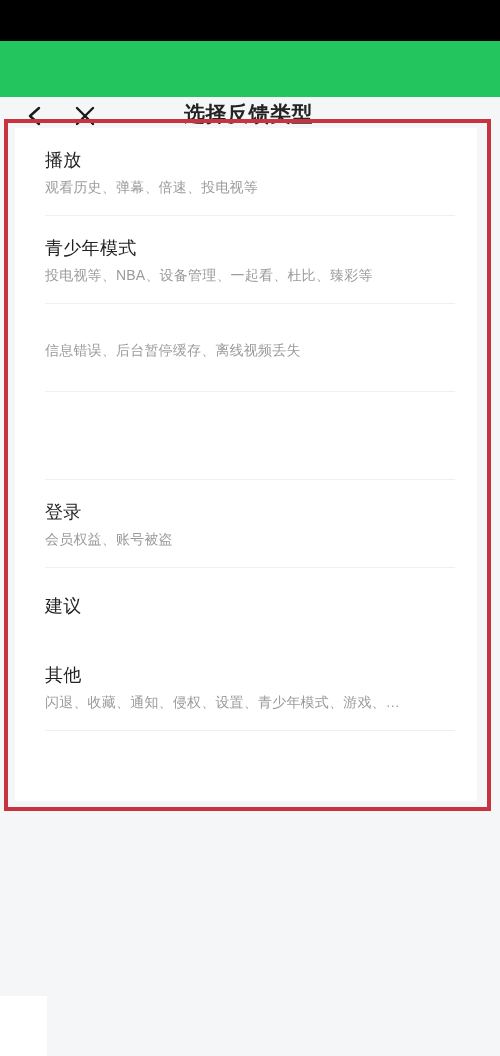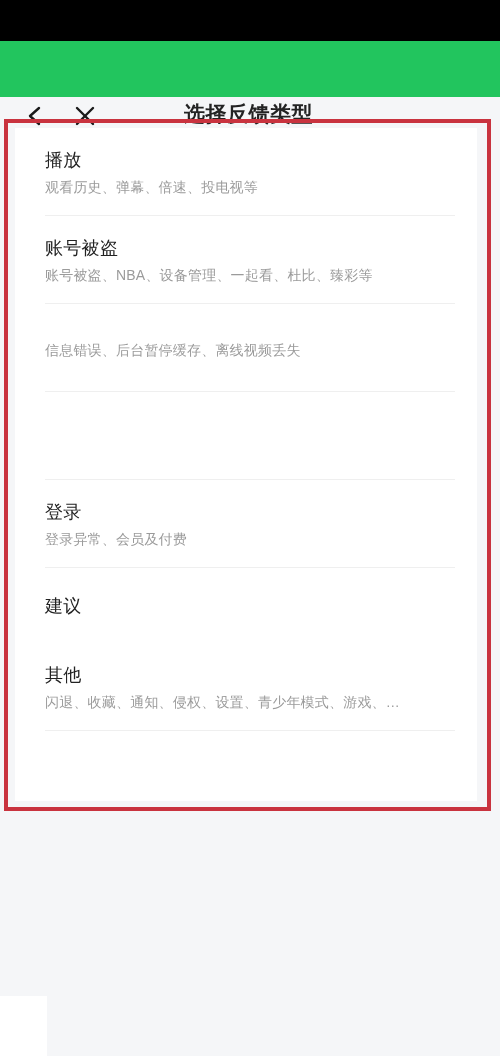--- a/index.html
+++ b/index.html
@@ -178,40 +178,40 @@
   <div class="list" id="list-root">
       <div class="list-item h-two">
         <div class="row-inner">
           <div class="item-title">播放</div>
           <div class="item-sub">观看历史、弹幕、倍速、投电视等</div>
         </div>
         <div class="divider"></div>
       </div>
       <div class="list-item h-two">
         <div class="row-inner">
-          <div class="item-title">账号被盗</div>
-          <div class="item-sub">账号被盗、NBA、设备管理、一起看、杜比、臻彩等</div>
+          <div class="item-title">青少年模式</div>
+          <div class="item-sub">投电视等、NBA、设备管理、一起看、杜比、臻彩等</div>
         </div>
         <div class="divider"></div>
       </div>
       <div class="list-item h-two">
         <div class="row-inner">
           <div class="item-sub">信息错误、后台暂停缓存、离线视频丢失</div>
         </div>
         <div class="divider"></div>
       </div>
       <div class="list-item h-two">
         <div class="row-inner">
         </div>
         <div class="divider"></div>
       </div>
       <div class="list-item h-two">
         <div class="row-inner">
           <div class="item-title">登录</div>
-          <div class="item-sub">登录异常、会员及付费</div>
+          <div class="item-sub">会员权益、账号被盗</div>
         </div>
         <div class="divider"></div>
       </div>
       <div class="list-item h-one">
         <div class="row-inner">
           <div class="item-title">建议</div>
         </div>
       </div>
       <div class="list-item h-two">
         <div class="row-inner">

